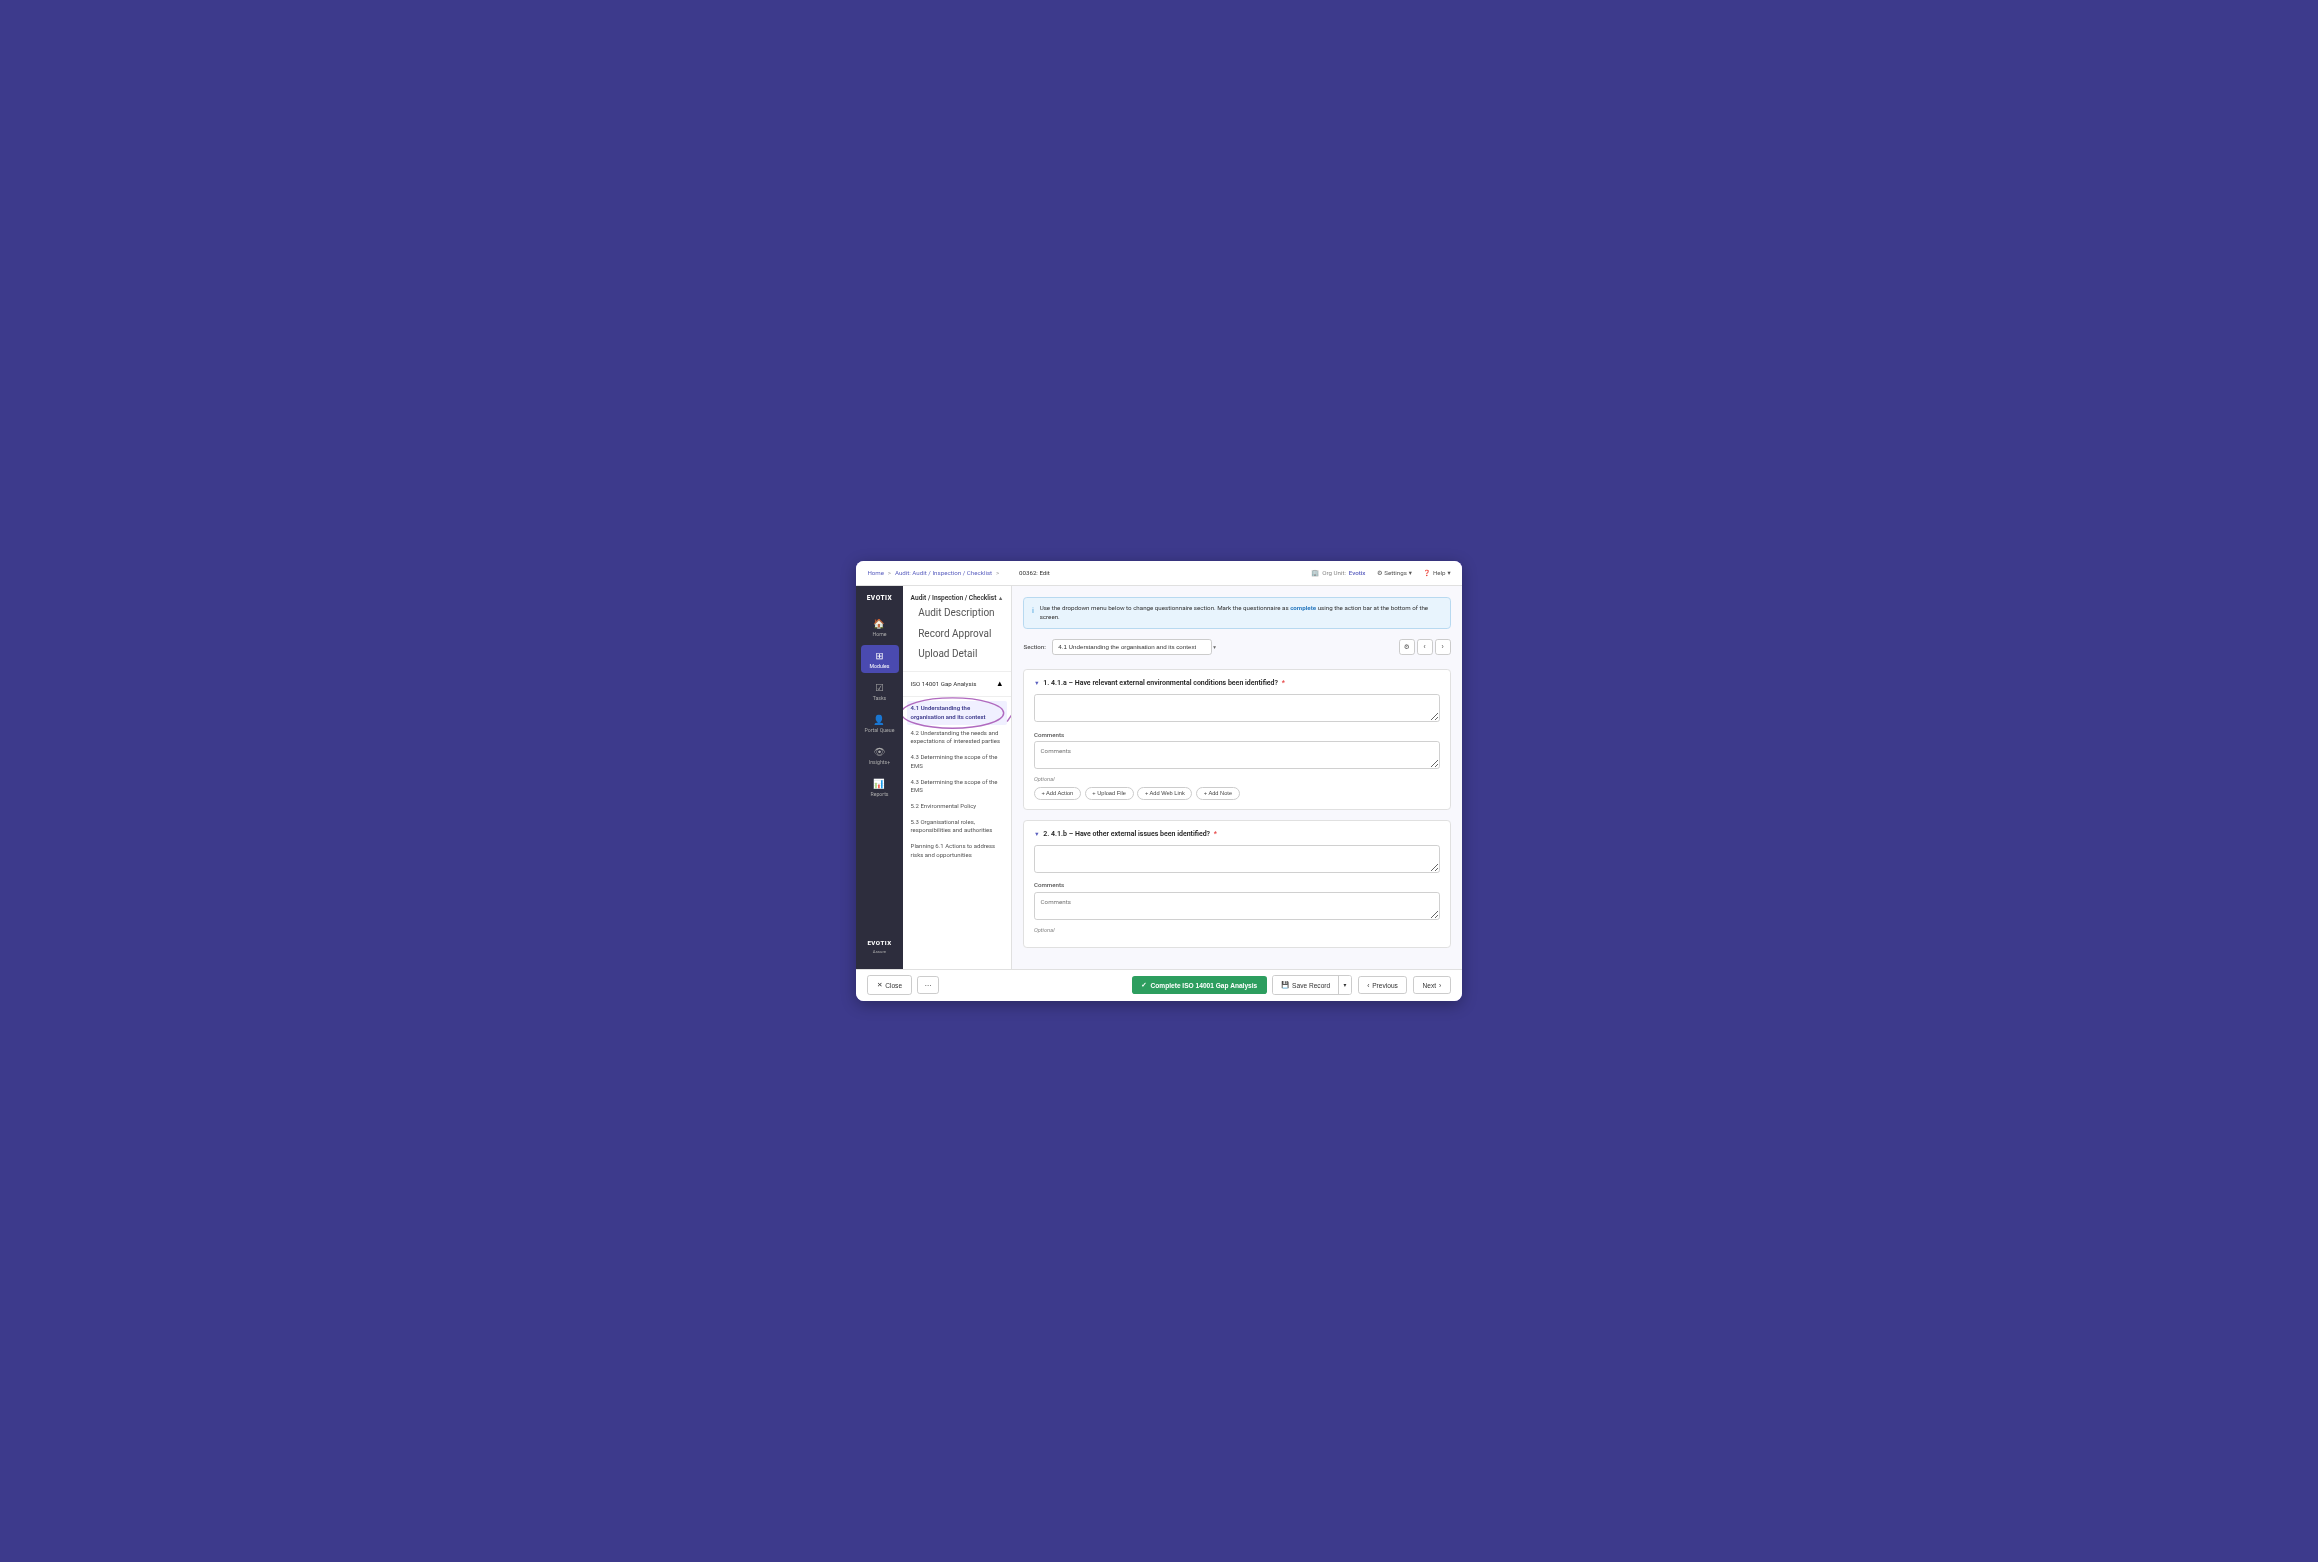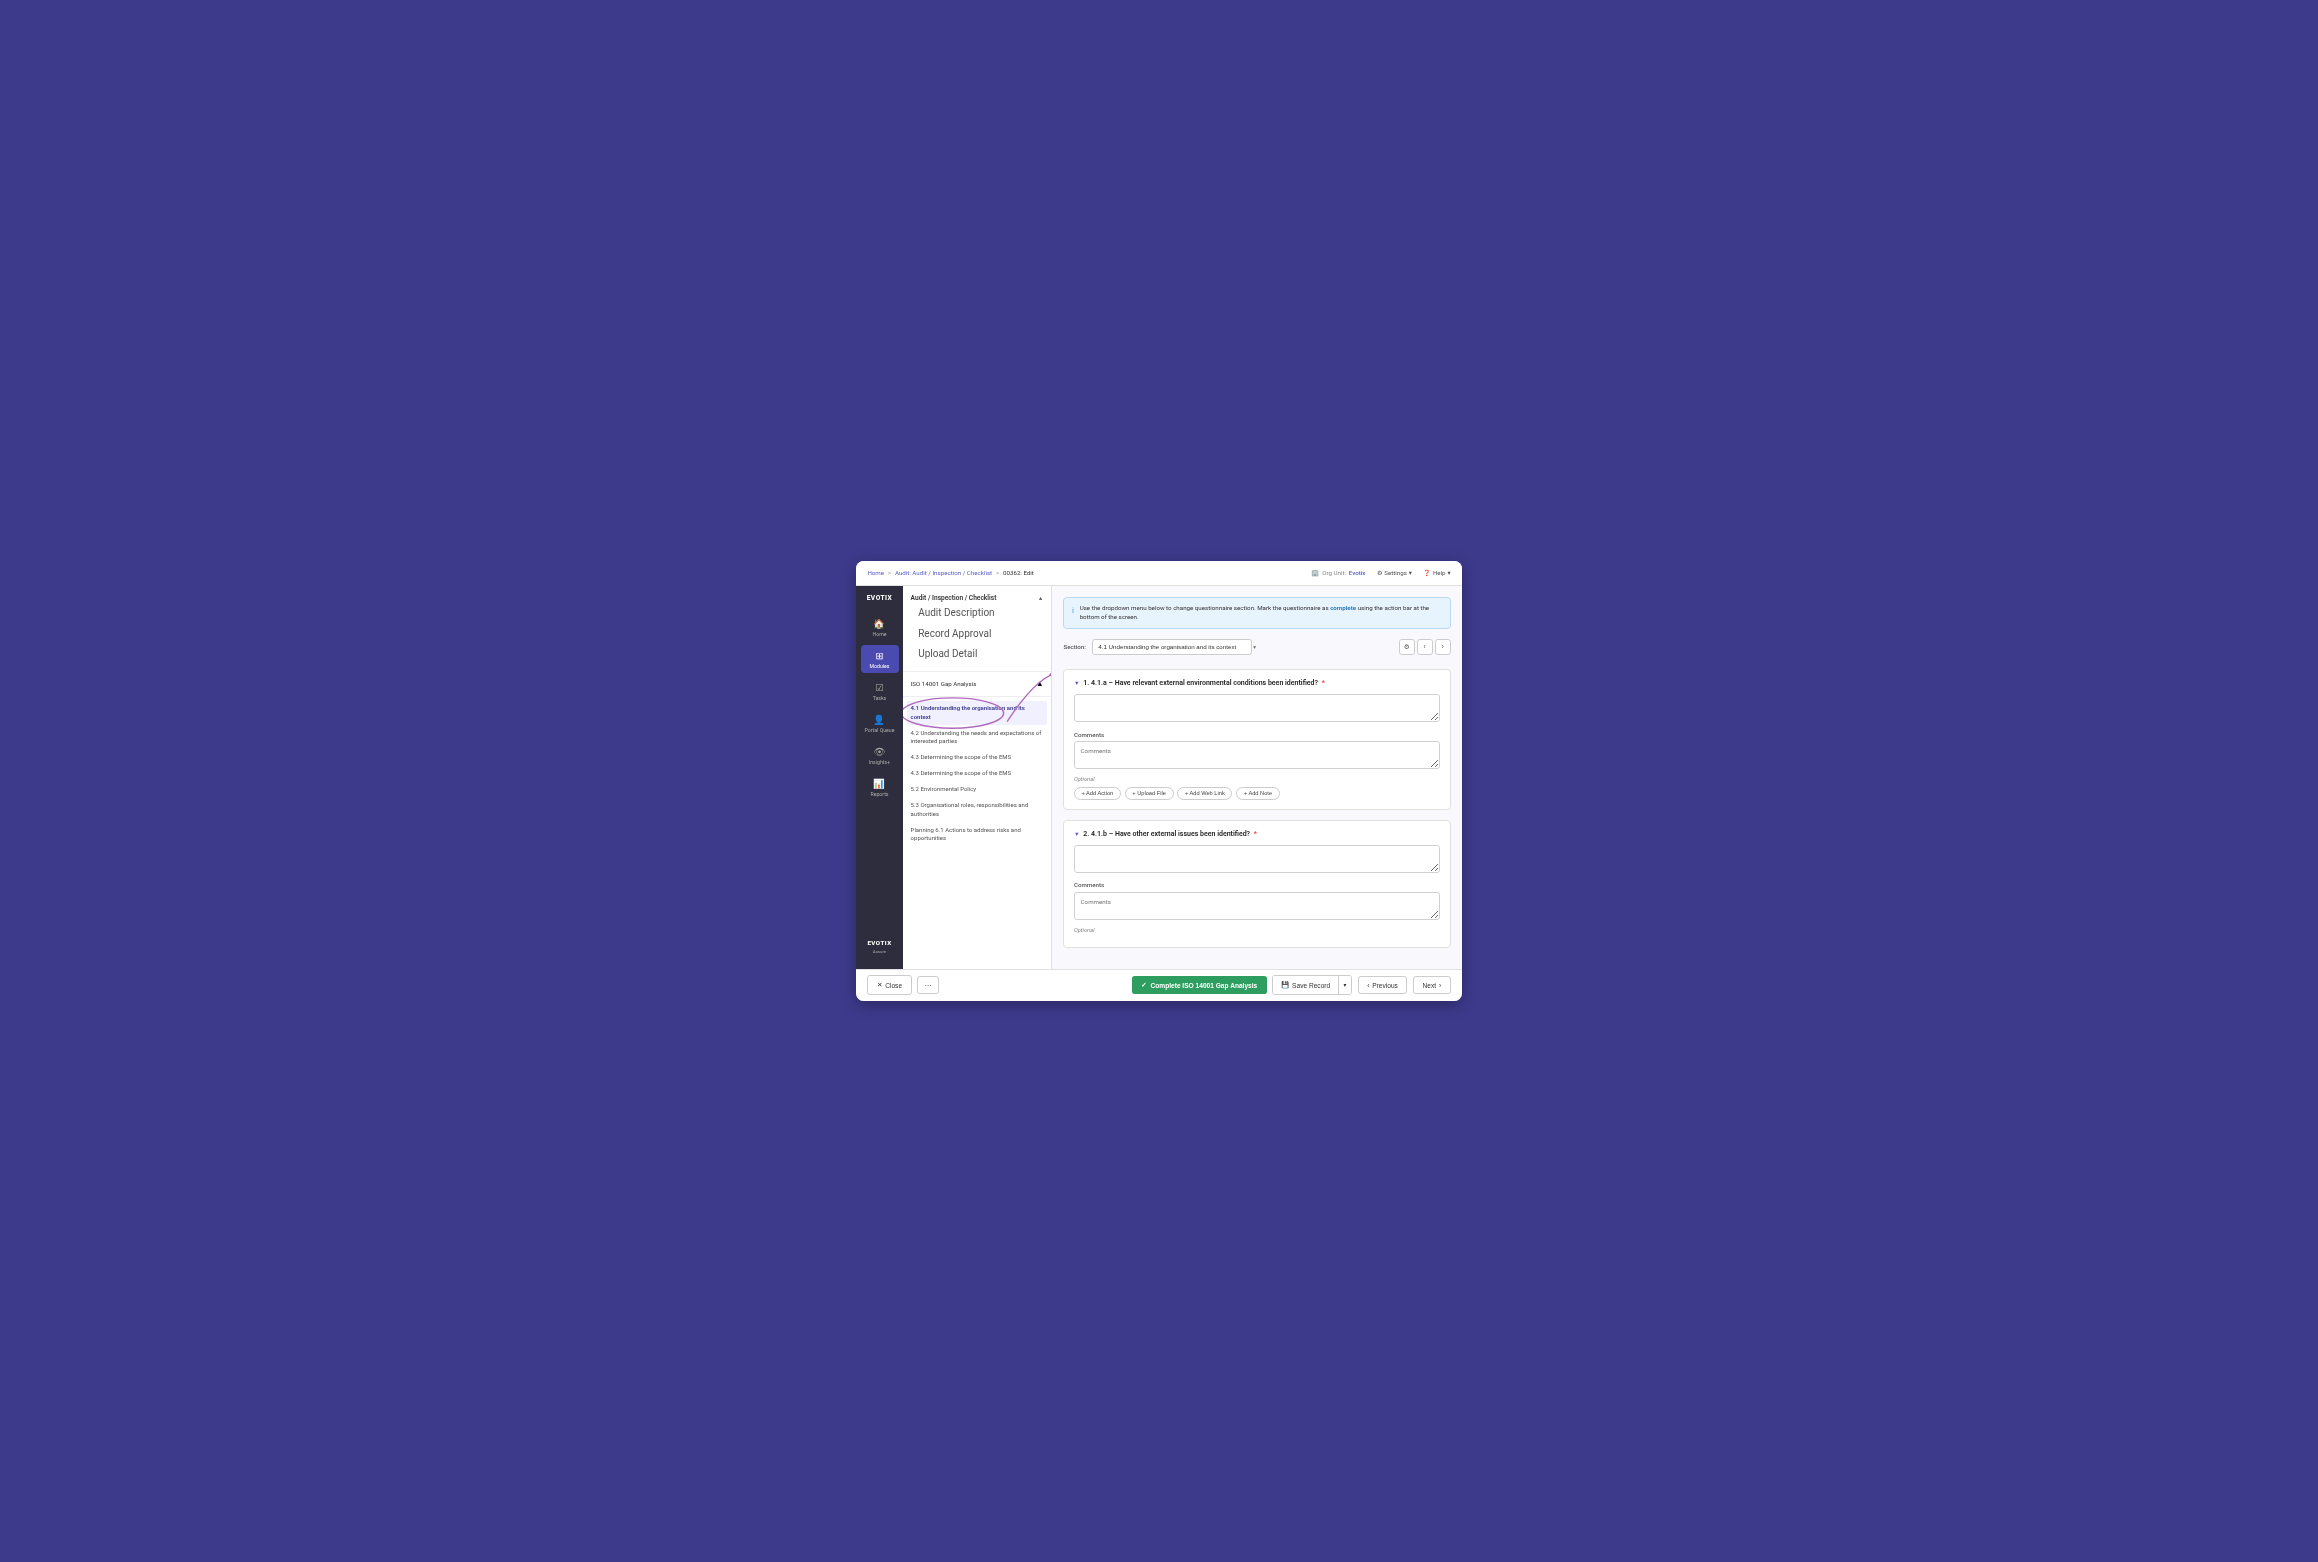--- a/index.html
+++ b/index.html
@@ -35,21 +35,21 @@
       flex-shrink: 0;
     }
     .breadcrumb {
       display: flex;
       align-items: center;
       gap: 3.8px;
       font-size: 6.2px;
       color: #5a5fbf;
     }
     .breadcrumb .sep { color: #999; }
-    .breadcrumb .current { color: #333; }
+    .breadcrumb .current { color: #333; margin-left: 16px; }
     .breadcrumb a { color: #5a5fbf; text-decoration: none; }
     .top-nav-right {
       display: flex;
       align-items: center;
       gap: 11.4px;
       font-size: 6.2px;
       color: #444;
     }
     .top-nav-right .org-unit { display: flex; align-items: center; gap: 2.8px; }
     .top-nav-right .org-unit span.label { color: #888; }
@@ -109,21 +109,21 @@
     .sidebar-bottom .logo-text {
       color: white;
       font-size: 6.2px;
       font-weight: 800;
       letter-spacing: 0.5px;
     }
     .sidebar-bottom .logo-sub { color: #aaa; font-size: 4.3px; }
     
     .left-panel {
       background: #ffffff;
-      width: 149px;
+      width: 109px;
       border-right: 0.5px solid #e0e0e0;
       overflow-y: auto;
       flex-shrink: 0;
       padding: 0;
     }
     .panel-section {
       padding: 7.6px;
       border-bottom: 0.5px solid #eee;
     }
     .panel-section-header {

